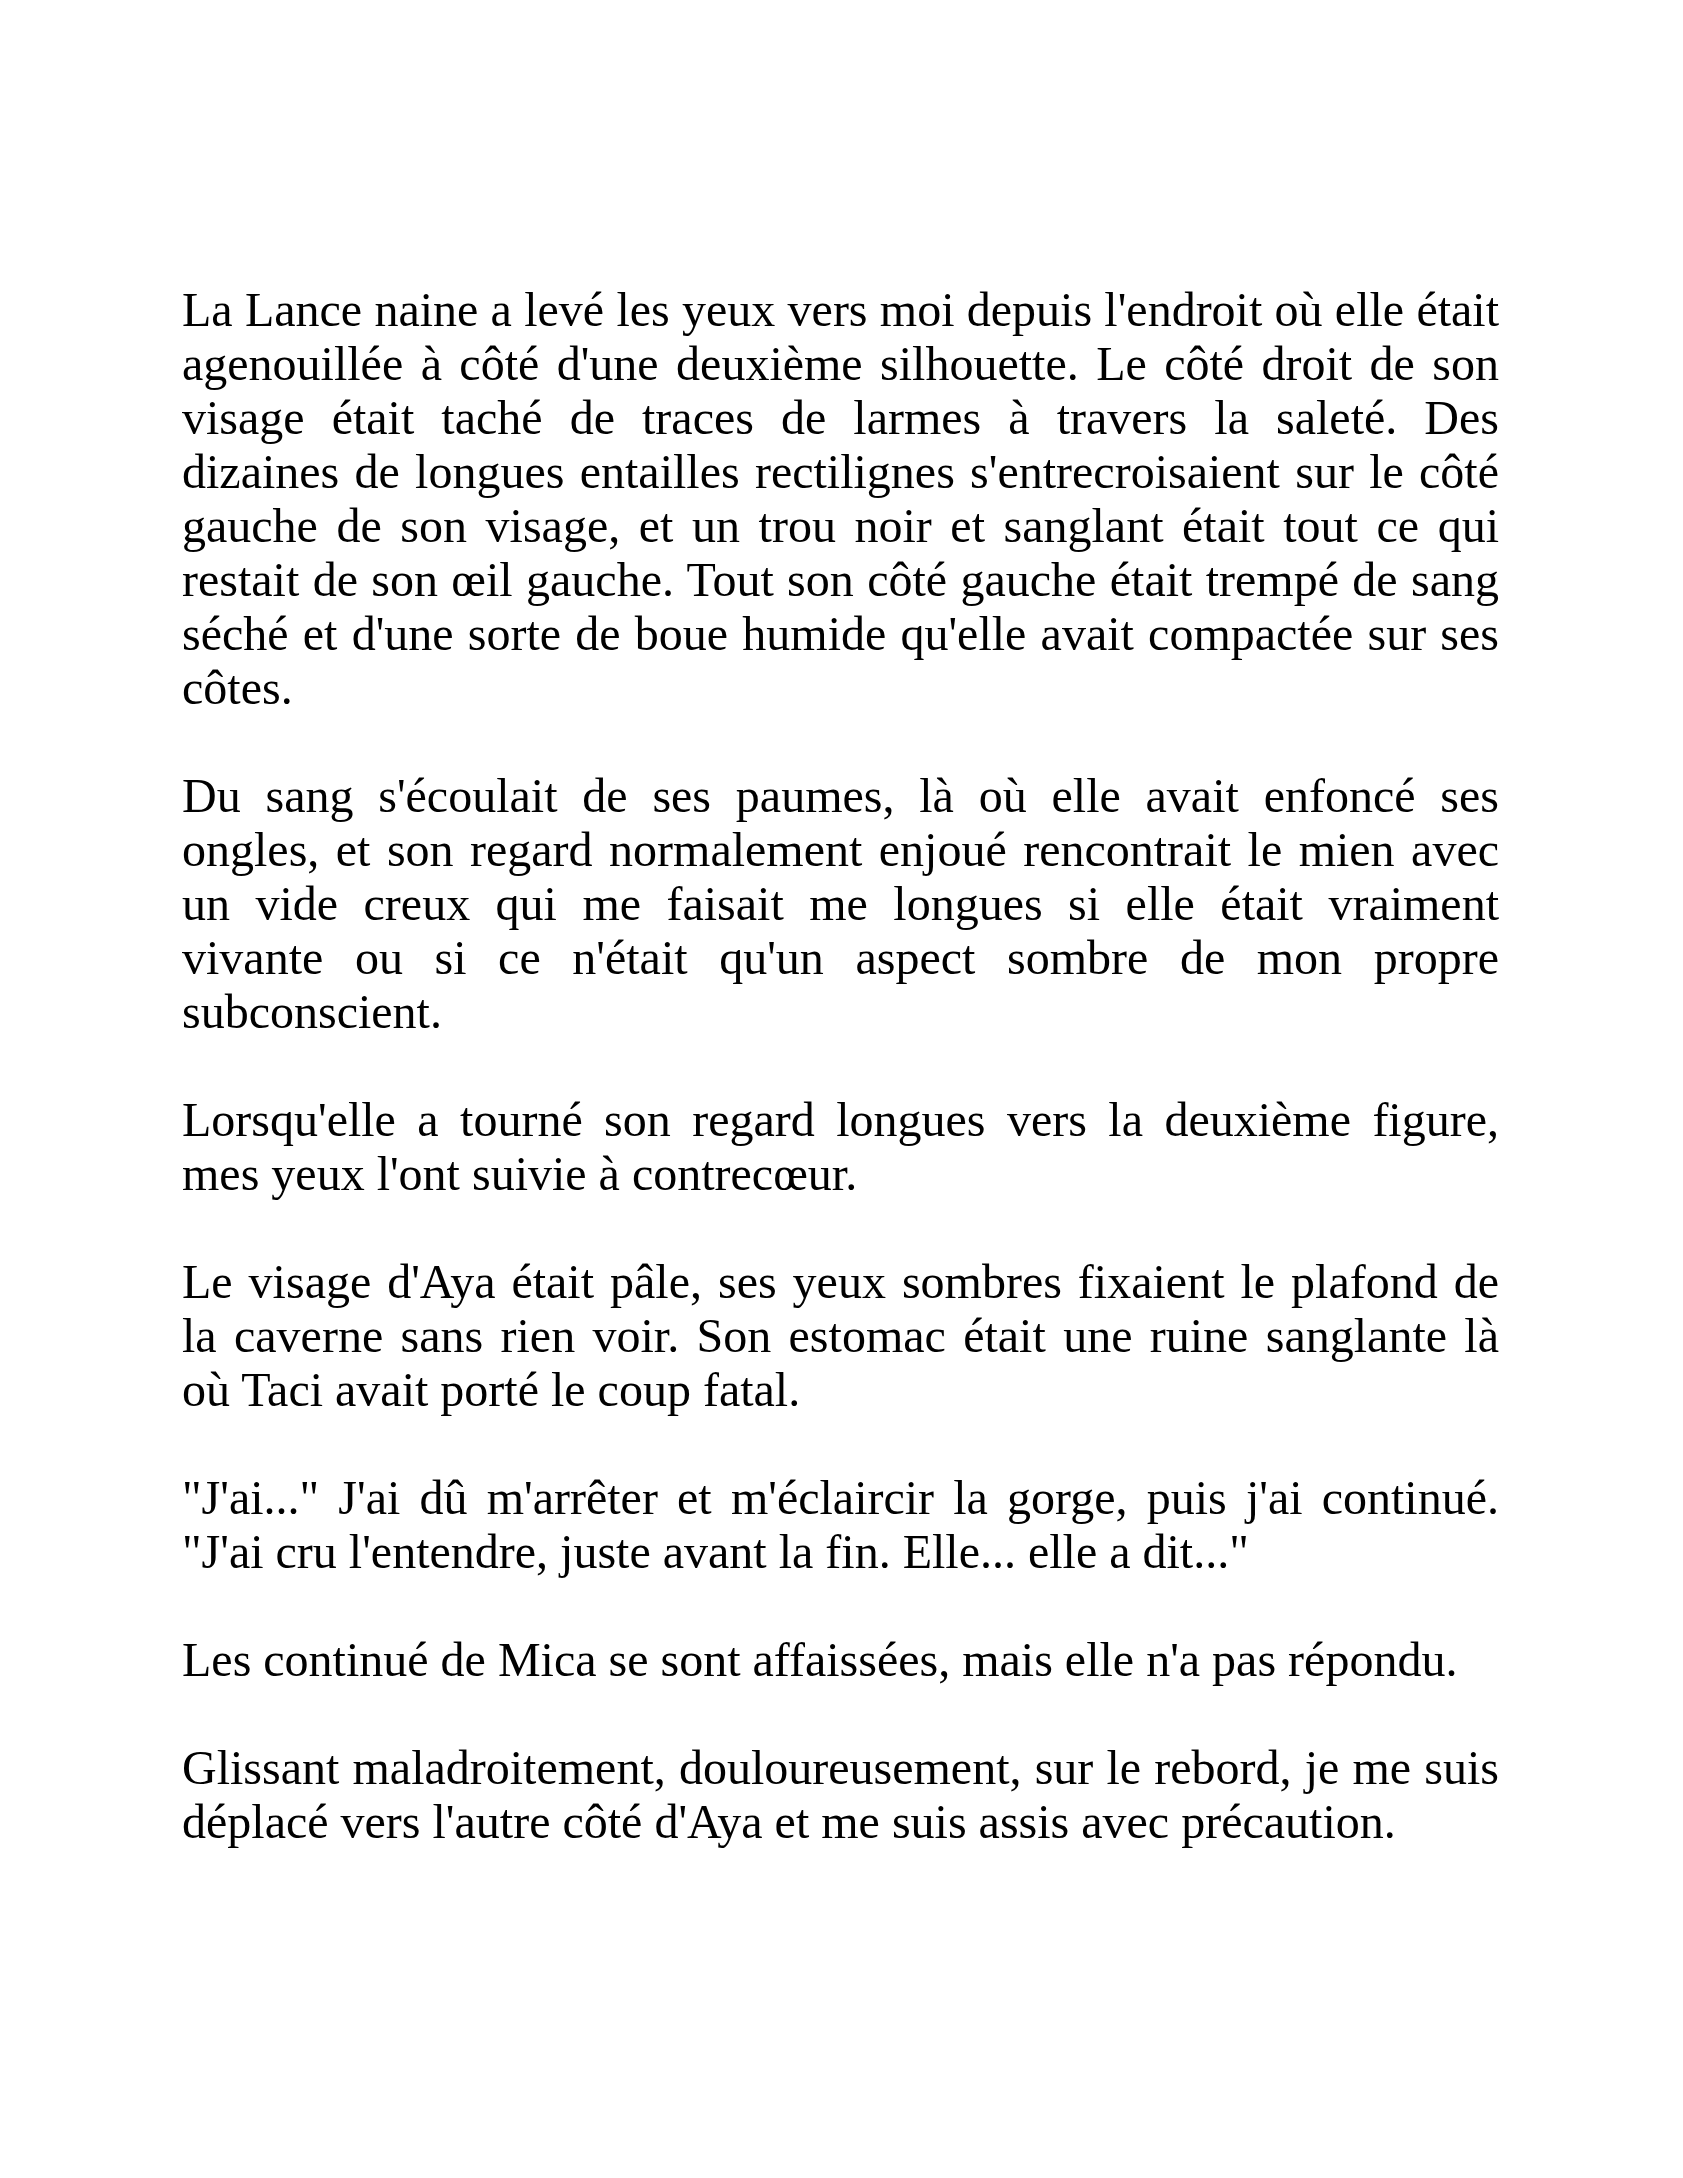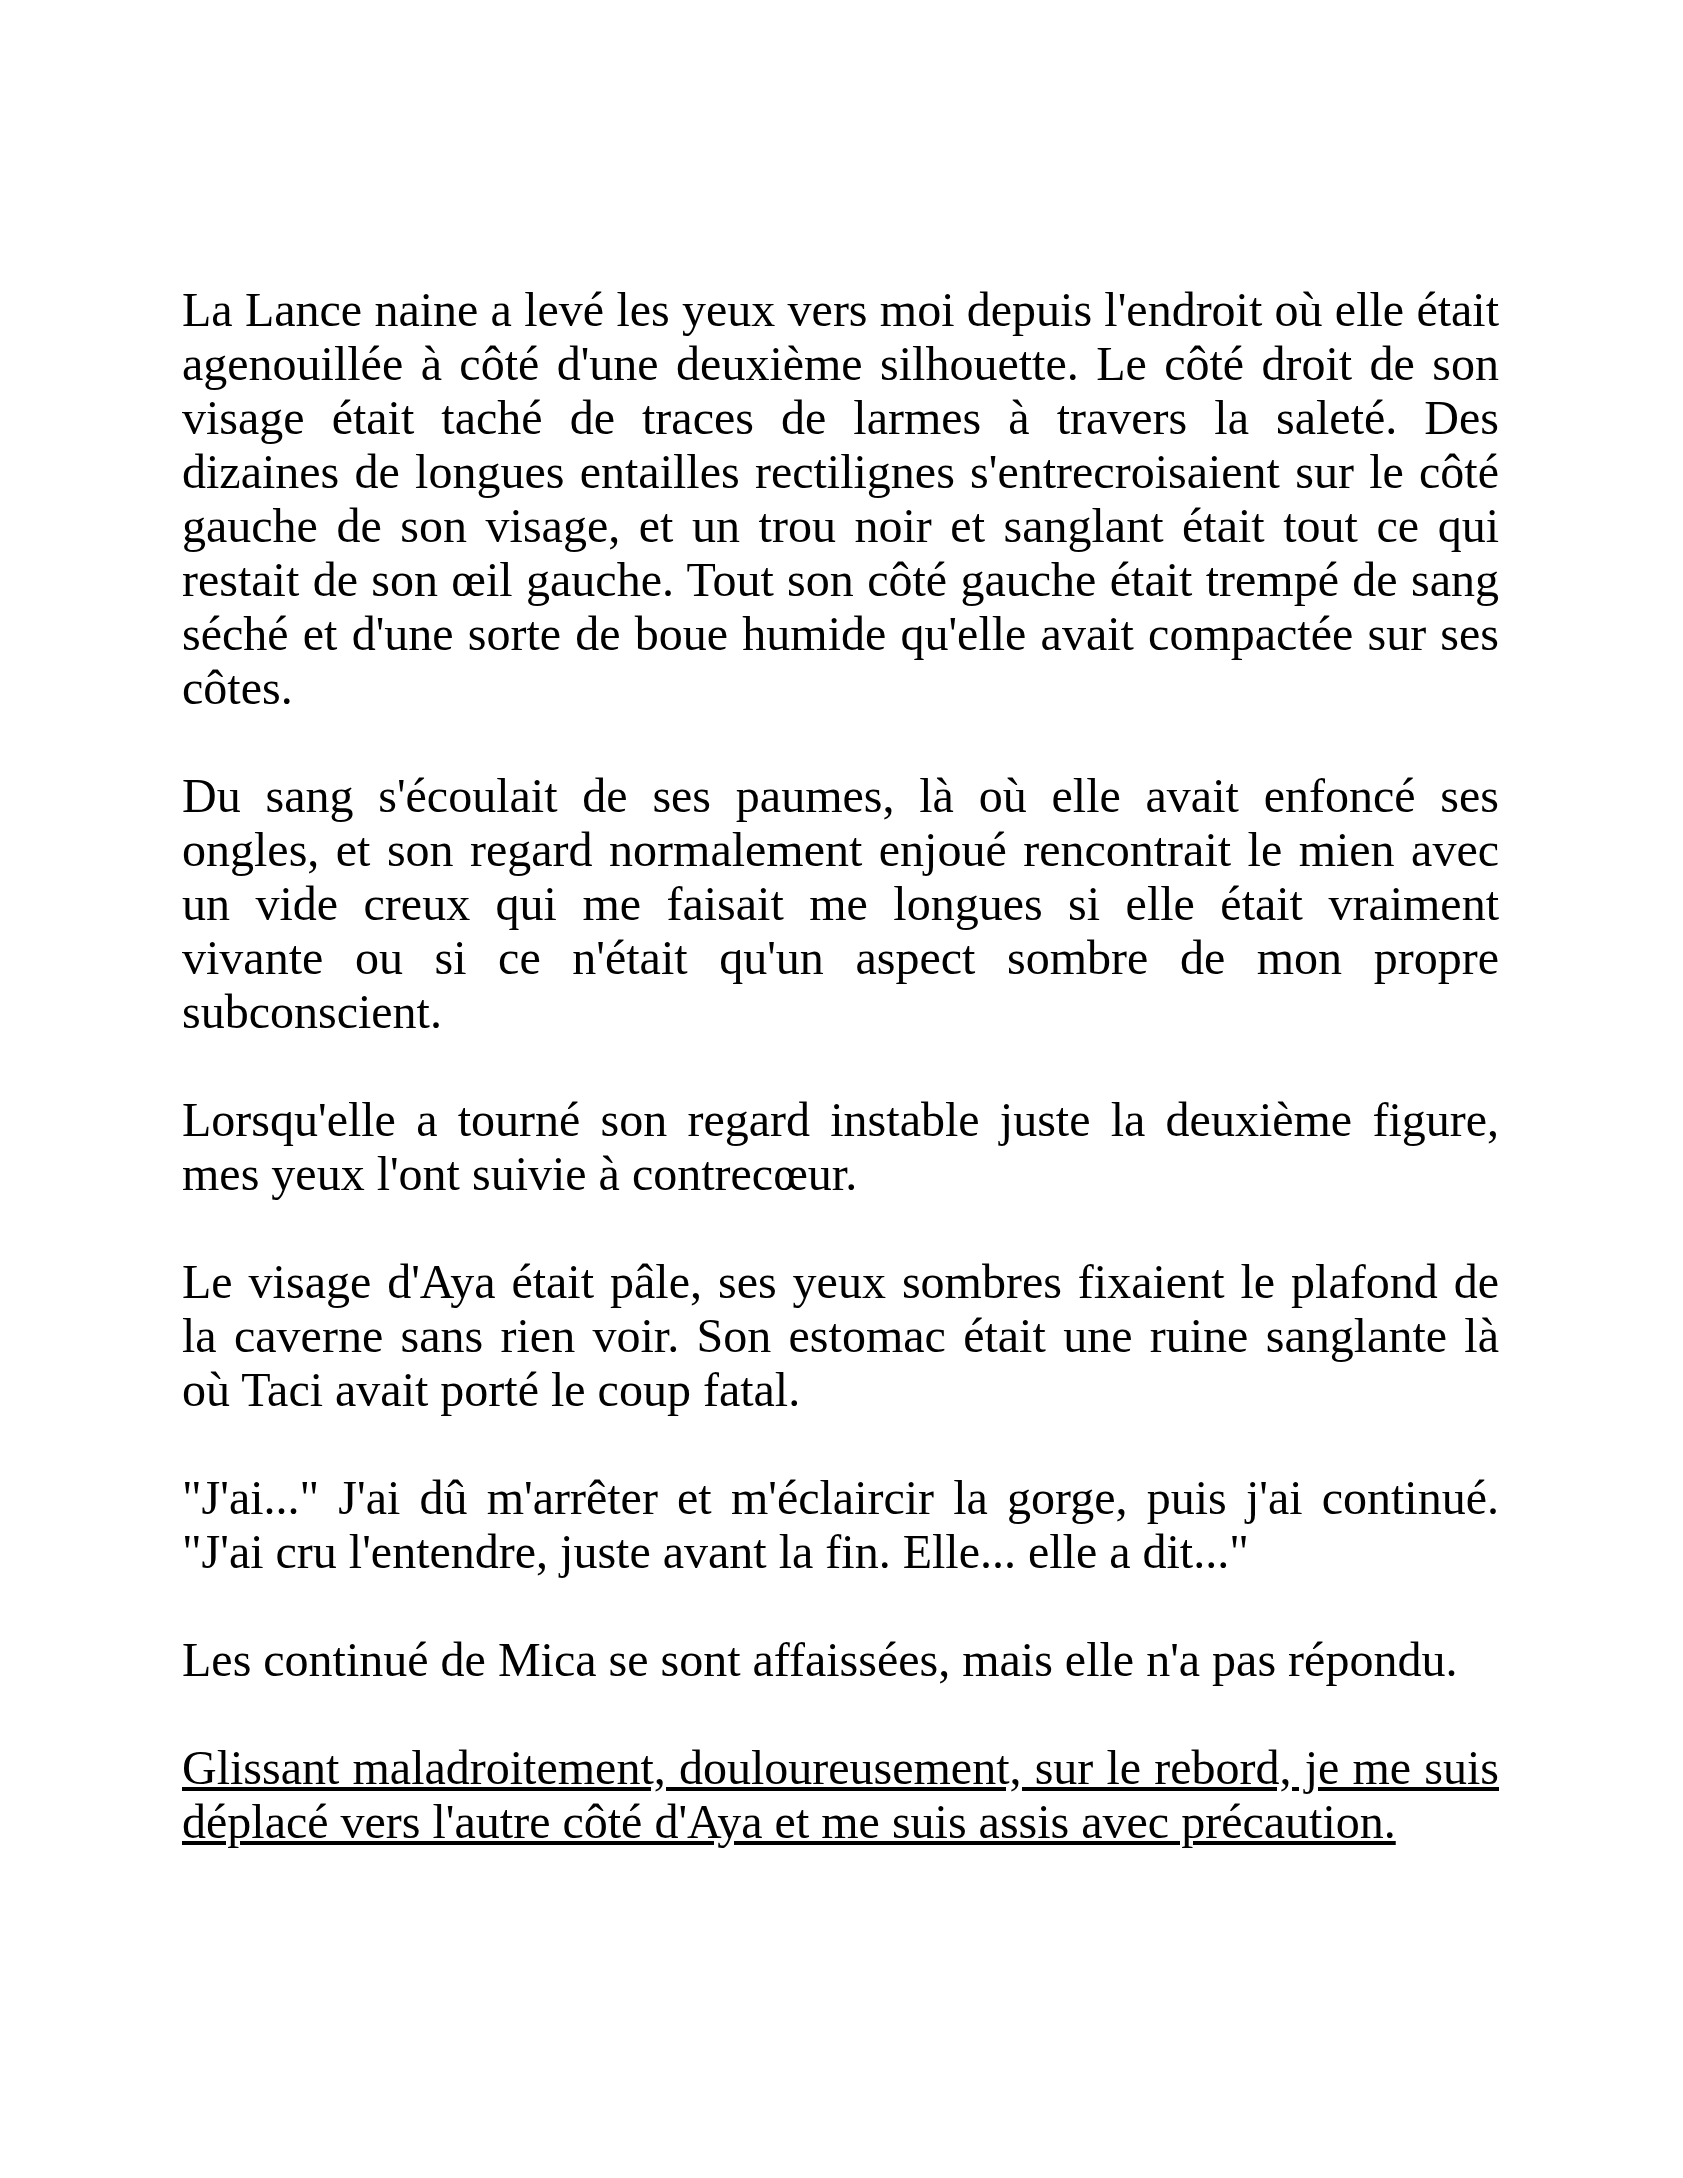--- a/index.html
+++ b/index.html
@@ -23,28 +23,27 @@
       line-height: 54px;
       color: #000000;
     }
     .para {
       margin: 0 0 54px 0;
       text-align: justify;
       text-align-last: left;
     }
     .para:last-child {
       margin-bottom: 8px;
-      text-decoration: underline;
     }
   </style>
 </head>
 <body>
 
 <div class="page">
   <p class="para">La Lance naine a levé les yeux vers moi depuis l'endroit où elle était agenouillée à côté d'une deuxième silhouette. Le côté droit de son visage était taché de traces de larmes à travers la saleté. Des dizaines de longues entailles rectilignes s'entrecroisaient sur le côté gauche de son visage, et un trou noir et sanglant était tout ce qui restait de son œil gauche. Tout son côté gauche était trempé de sang séché et d'une sorte de boue humide qu'elle avait compactée sur ses côtes.</p>
   <p class="para">Du sang s'écoulait de ses paumes, là où elle avait enfoncé ses ongles, et son regard normalement enjoué rencontrait le mien avec un vide creux qui me faisait me longues si elle était vraiment vivante ou si ce n'était qu'un aspect sombre de mon propre subconscient.</p>
-  <p class="para">Lorsqu'elle a tourné son regard instable juste la deuxième figure, mes yeux l'ont suivie à contrecœur.</p>
+  <p class="para">Lorsqu'elle a tourné son regard longues vers la deuxième figure, mes yeux l'ont suivie à contrecœur.</p>
   <p class="para">Le visage d'Aya était pâle, ses yeux sombres fixaient le plafond de la caverne sans rien voir. Son estomac était une ruine sanglante là où Taci avait porté le coup fatal.</p>
   <p class="para">"J'ai..." J'ai dû m'arrêter et m'éclaircir la gorge, puis j'ai continué. "J'ai cru l'entendre, juste avant la fin. Elle... elle a dit..."</p>
   <p class="para">Les continué de Mica se sont affaissées, mais elle n'a pas répondu.</p>
   <p class="para">Glissant maladroitement, douloureusement, sur le rebord, je me suis déplacé vers l'autre côté d'Aya et me suis assis avec précaution.</p>
 </div>
 
 
 </body></html>

